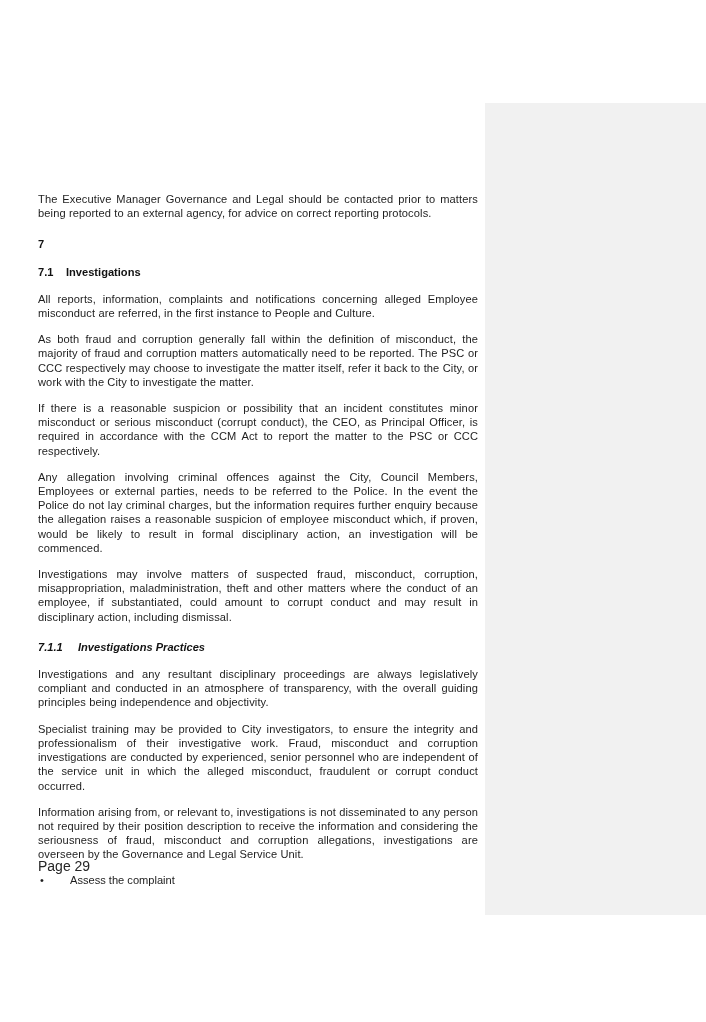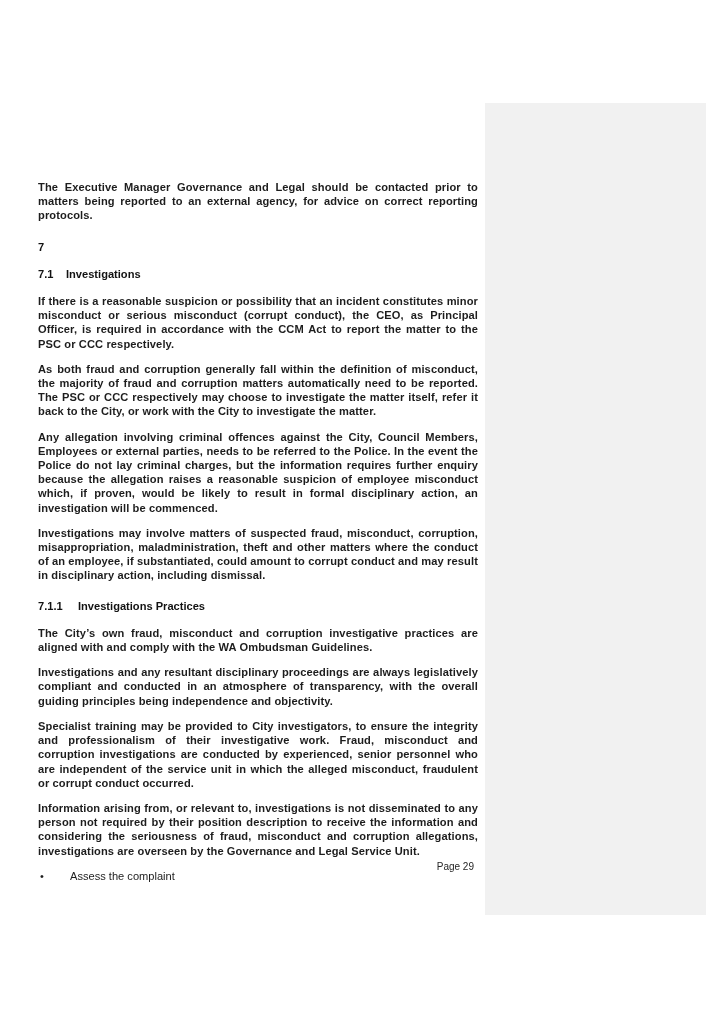--- a/index.html
+++ b/index.html
@@ -42,24 +42,23 @@
     position: absolute;
     left: 38px;
     top: 180px;
     width: 440px;
   }
 
   .para {
     font-size: 11.1px;
     line-height: 14.2px;
     text-align: justify;
-    margin: 0 0 11px 0;
+    margin: 12px 0 11px 0;
     color: #1d1d1d;
     letter-spacing: 0.01em;
-    font-weight: bold;
   }
 
   .heading {
     font-size: 11.1px;
     line-height: 14.2px;
     font-weight: bold;
     margin: 0 0 0 0;
     color: #121212;
     display: flex;
   }
@@ -70,20 +69,21 @@
   }
 
   .heading-2 {
     margin-top: 0px;
     margin-bottom: 13px;
   }
 
   .heading-3 {
     margin-top: 16px;
     margin-bottom: 13px;
+    font-style: italic;
   }
 
   .heading .num {
     display: inline-block;
     flex: 0 0 auto;
   }
   .heading-1 .num { width: 28px; }
   .heading-2 .num { width: 28px; }
   .heading-3 .num { width: 40px; }
 
@@ -110,22 +110,22 @@
     top: 0;
     font-size: 11px;
     line-height: 14.2px;
   }
 
   #footer {
     position: absolute;
     left: 38px;
     top: 861px;
     width: 436px;
-    text-align: right;
-    font-size: 10px;
+    text-align: left;
+    font-size: 14px;
     line-height: 11px;
     color: #262626;
   }
 </style>
 </head>
 <body>
 
 <div id="gray-panel"></div>
 
 <div id="page-sheet">
@@ -136,35 +136,35 @@
 
     <div class="heading heading-1">
       <span class="num">7</span>
     </div>
 
     <div class="heading heading-2">
       <span class="num">7.1</span>
       <span class="htext">Investigations</span>
     </div>
 
+    <p class="para">All reports, information, complaints and notifications concerning alleged Employee misconduct are referred, in the first instance to People and Culture.</p>
+
+    <p class="para">As both fraud and corruption generally fall within the definition of misconduct, the majority of fraud and corruption matters automatically need to be reported.  The PSC or CCC respectively may choose to investigate the matter itself, refer it back to the City, or work with the City to investigate the matter.</p>
 
     <p class="para">If there is a reasonable suspicion or possibility that an incident constitutes minor misconduct or serious misconduct (corrupt conduct), the CEO, as Principal Officer, is required in accordance with the CCM Act to report the matter to the PSC or CCC respectively.</p>
-
-    <p class="para">As both fraud and corruption generally fall within the definition of misconduct, the majority of fraud and corruption matters automatically need to be reported.  The PSC or CCC respectively may choose to investigate the matter itself, refer it back to the City, or work with the City to investigate the matter.</p>
 
     <p class="para">Any allegation involving criminal offences against the City, Council Members, Employees or external parties, needs to be referred to the Police.  In the event the Police do not lay criminal charges, but the information requires further enquiry because the allegation raises a reasonable suspicion of employee misconduct which, if proven, would be likely to result in formal disciplinary action, an investigation will be commenced.</p>
 
     <p class="para">Investigations may involve matters of suspected fraud, misconduct, corruption, misappropriation, maladministration, theft and other matters where the conduct of an employee, if substantiated, could amount to corrupt conduct and may result in disciplinary action, including dismissal.</p>
 
     <div class="heading heading-3">
       <span class="num">7.1.1</span>
       <span class="htext">Investigations Practices</span>
     </div>
 
-    <p class="para">The City’s own fraud, misconduct and corruption investigative practices are aligned with and comply with the WA Ombudsman Guidelines.</p>
 
     <p class="para">Investigations and any resultant disciplinary proceedings are always legislatively compliant and conducted in an atmosphere of transparency, with the overall guiding principles being independence and objectivity.</p>
 
     <p class="para">Specialist training may be provided to City investigators, to ensure the integrity and professionalism of their investigative work.  Fraud, misconduct and corruption investigations are conducted by experienced, senior personnel who are independent of the service unit in which the alleged misconduct, fraudulent or corrupt conduct occurred.</p>
 
     <p class="para">Information arising from, or relevant to, investigations is not disseminated to any person not required by their position description to receive the information and considering the seriousness of fraud, misconduct and corruption allegations, investigations are overseen by the Governance and Legal Service Unit.</p>
 
 
     <ul class="bullets">
       <li>

